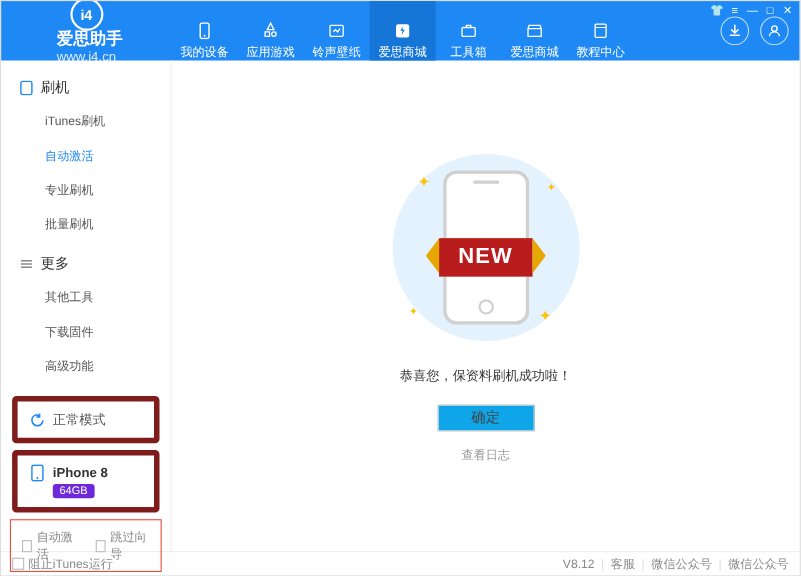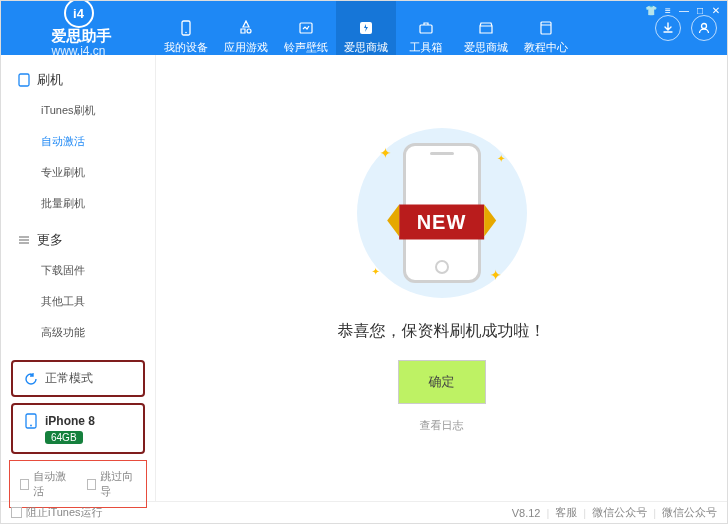--- a/index.html
+++ b/index.html
@@ -28,23 +28,23 @@
   
   
   .sidebar { width: 155px; border-right: 1px solid #eee; display: flex; flex-direction: column; padding-top: 10px; }
   .side-group { padding: 0 0 6px; }
   .side-group-title { display: flex; align-items: center; padding: 6px 16px; font-size: 13px; color: #333; font-weight: 500; }
   .side-group-icon { width: 14px; margin-right: 6px; color: #1e88f5; display: flex; align-items: center; justify-content: center; }
   .side-item { padding: 8px 16px 8px 40px; font-size: 11px; color: #555; cursor: pointer; }
   .side-item.active { color: #1e88f5; }
   
   .sidebar-bottom { margin-top: auto; }
-  .mode-box, .device-box { border: 2px solid #7f1d1d; border-radius: 4px; margin: 6px 10px; padding: 8px 10px; display: flex; align-items: center; gap: 6px; font-size: 12px; color: #555; }
+  .mode-box, .device-box { border: 5px solid #7f1d1d; border-radius: 4px; margin: 6px 10px; padding: 8px 10px; display: flex; align-items: center; gap: 6px; font-size: 12px; color: #555; }
   .mode-icon, .device-icon { width: 16px; height: 16px; color: #1e88f5; display: flex; align-items: center; justify-content: center; }
-  .storage-badge { background: #15803d; color: #fff; border-radius: 3px; padding: 1px 6px; font-size: 10px; margin-left: 22px; display: inline-block; margin-top: 2px; }
+  .storage-badge { background: #6d28d9; color: #fff; border-radius: 3px; padding: 1px 6px; font-size: 10px; margin-left: 22px; display: inline-block; margin-top: 2px; }
   
   .checkbox-row { display: flex; gap: 18px; padding: 8px 10px; border: 1.5px solid #e74c3c; margin: 4px 8px 8px; }
   .checkbox-item { display: flex; align-items: center; gap: 4px; font-size: 11px; color: #888; cursor: pointer; }
   .chk { width: 11px; height: 11px; border: 1px solid #bbb; background: #fff; }
   
   
   .main { flex: 1; display: flex; flex-direction: column; align-items: center; justify-content: center; padding: 20px; }
   .illustration { width: 200px; height: 180px; position: relative; margin-bottom: 18px; }
   .illu-circle { width: 170px; height: 170px; background: #e3f2fd; border-radius: 50%; position: absolute; left: 50%; top: 50%; transform: translate(-50%, -50%); }
   .illu-phone { width: 78px; height: 140px; background: #fff; border: 3px solid #d0d0d0; border-radius: 12px; position: absolute; left: 50%; top: 50%; transform: translate(-50%, -50%); }
@@ -53,22 +53,22 @@
   .illu-ribbon { position: absolute; left: 50%; top: 55%; transform: translate(-50%, -50%); background: #b91c1c; color: #fff; font-weight: bold; font-size: 20px; padding: 6px 18px; letter-spacing: 1px; }
   .illu-ribbon::before, .illu-ribbon::after { content: ""; position: absolute; top: 0; width: 0; height: 0; border-top: 16px solid transparent; border-bottom: 16px solid transparent; }
   .illu-ribbon::before { left: -12px; border-right: 12px solid #e6a800; }
   .illu-ribbon::after { right: -12px; border-left: 12px solid #e6a800; }
   .sparkle { position: absolute; color: #ffc107; font-size: 14px; }
   .sparkle.s1 { top: 22px; left: 38px; }
   .sparkle.s2 { top: 30px; right: 36px; font-size: 10px; }
   .sparkle.s3 { bottom: 26px; left: 30px; font-size: 10px; }
   .sparkle.s4 { bottom: 20px; right: 40px; }
   
-  .success-msg { font-size: 16px; color: #333; margin-bottom: 18px; }
-  .confirm-btn { border: 1px solid #ccc; background: #bef264; padding: 12px 30px; font-size: 13px; cursor: pointer; color: #444; margin-bottom: 14px; text-align: right; }
+  .success-msg { font-size: 12px; color: #333; margin-bottom: 18px; }
+  .confirm-btn { border: 1px solid #ccc; background: #0ea5e9; padding: 2px 30px; font-size: 13px; cursor: pointer; color: #444; margin-bottom: 14px; text-align: right; }
   .log-link { font-size: 11px; color: #999; cursor: pointer; }
   
   
   .footer { height: 22px; border-top: 1px solid #eee; display: flex; align-items: center; padding: 0 10px; font-size: 11px; color: #888; }
   .footer .checkbox-item { font-size: 11px; }
   .footer-right { margin-left: auto; display: flex; gap: 6px; align-items: center; }
   .footer-sep { color: #ddd; }
 </style>
 </head>
 <body>
@@ -186,22 +186,22 @@
       <div class="side-group-title">
         <span class="side-group-icon">
             <svg width="12" height="12" viewBox="0 0 12 12">
               <line x1="1" y1="3" x2="11" y2="3" stroke="#888" stroke-width="1.3"></line>
               <line x1="1" y1="6" x2="11" y2="6" stroke="#888" stroke-width="1.3"></line>
               <line x1="1" y1="9" x2="11" y2="9" stroke="#888" stroke-width="1.3"></line>
             </svg>
           </span>
         <span>更多</span>
       </div>
+      <div class="side-item">其他工具</div>
       <div class="side-item">下载固件</div>
-      <div class="side-item">其他工具</div>
       <div class="side-item">高级功能</div>
     </div>
 
     <div class="sidebar-bottom">
       <div class="mode-box">
         <span class="mode-icon">
             <svg width="14" height="14" viewBox="0 0 14 14">
               <path d="M12 7 A5 5 0 1 1 7 2 L9 4 M9 1 L9 4 L6 4" fill="none" stroke="#1e88f5" stroke-width="1.4"></path>
             </svg>
           </span>

